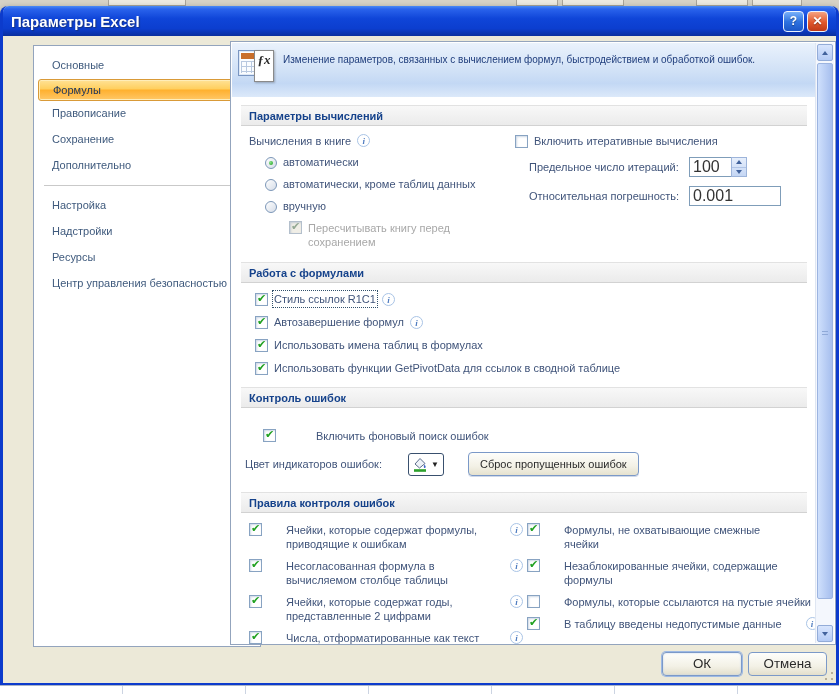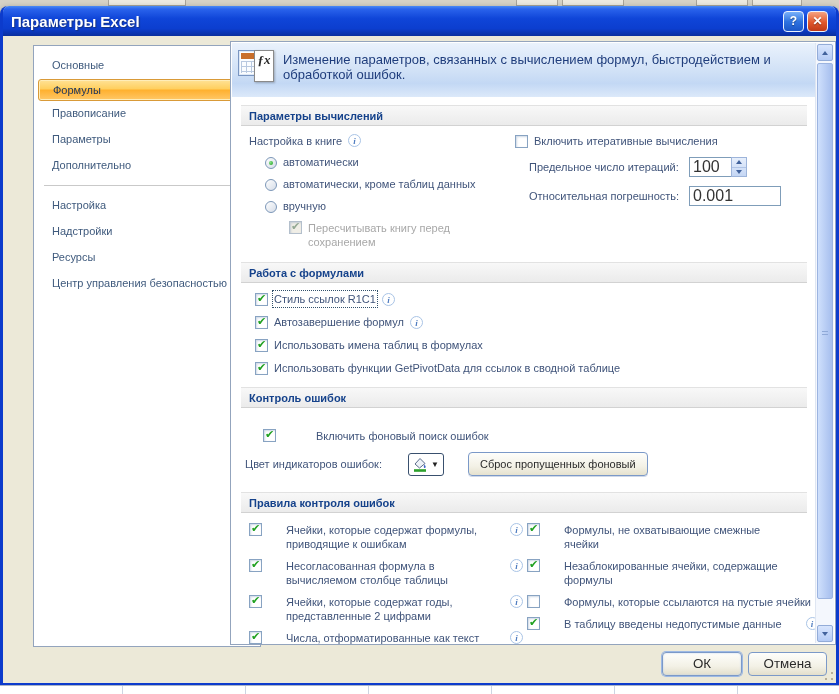--- a/index.html
+++ b/index.html
@@ -40,21 +40,21 @@
     box-shadow:inset 0 0 0 1px #ffedb8; }
   .side-divider { height:1px; background:#c9c9c9; margin:6px 10px 7px 10px; }
 
   
   .content { position:absolute; left:227px; top:5px; width:606px; height:604px; background:#fff;
     border:1px solid #93a4bd; overflow:hidden; }
   .scrollpane { padding:0 28px 0 10px; }
 
   .banner { height:54px; margin:1px 1px 0 1px; display:flex; gap:9px; padding:7px 4px 0 6px;
     background:linear-gradient(180deg,#eaf2fc 0%,#cfe0f6 55%,#c3d8f4 75%,#dce9fa 100%); }
-  .banner-text { color:#1f3d7c; font-size:13px; line-height:15px; width:505px; padding-top:2px; }
+  .banner-text { color:#1f3d7c; font-size:10px; line-height:15px; width:505px; padding-top:2px; }
 
   .fxicon { position:relative; width:36px; height:32px; flex:none; }
   .fxicon .calc { position:absolute; left:0; top:0; width:23px; height:26px; background:#fbfdff;
     border:1px solid #7a96c2; box-shadow:inset 0 0 0 1px #dfe9f6; }
   .fxicon .calc::before { content:""; position:absolute; left:2px; top:2px; right:2px; height:6px; background:#c96f2c; }
   .fxicon .calc::after { content:""; position:absolute; left:2px; top:10px; right:2px; bottom:2px;
     background:repeating-linear-gradient(90deg,#b9c9e0 0 1px,transparent 1px 5px),
                repeating-linear-gradient(180deg,#b9c9e0 0 1px,transparent 1px 5px); }
   .fxicon .fx { position:absolute; right:0; bottom:0; width:20px; height:32px; background:#fff; border:1px solid #8a8a8a;
     font-family:"Liberation Serif", serif; font-style:italic; font-weight:bold; font-size:13px; line-height:17px;
@@ -168,21 +168,21 @@
         <span class="tb-btn close">✕</span>
       </span>
     </div>
 
     <div class="dlg-body">
 
       <div class="sidebar">
         <div class="side-item">Основные</div>
         <div class="side-item selected">Формулы</div>
         <div class="side-item">Правописание</div>
-        <div class="side-item">Параметры</div>
+        <div class="side-item">Сохранение</div>
         <div class="side-item">Дополнительно</div>
         <div class="side-divider"></div>
         <div class="side-item">Настройка</div>
         <div class="side-item">Надстройки</div>
         <div class="side-item">Ресурсы</div>
         <div class="side-item">Центр управления безопасностью</div>
       </div>
 
       <div class="content">
         <div class="banner">
@@ -192,21 +192,21 @@
           </span>
           <span class="banner-text">Изменение параметров, связанных с вычислением формул, быстродействием и обработкой ошибок.</span>
         </div>
 
         <div class="scrollpane">
 
           <div class="sect-hdr">Параметры вычислений</div>
           <div class="calc-grid">
             <div class="calc-left">
               <div class="row head">
-                <span class="lbl">Настройка в книге</span>
+                <span class="lbl">Вычисления в книге</span>
                 <span class="info">i</span>
               </div>
               <div class="row radio-row">
                 <span class="radio selected"></span>
                 <span class="lbl">автоматически</span>
               </div>
               <div class="row radio-row">
                 <span class="radio"></span>
                 <span class="lbl">автоматически, кроме таблиц данных</span>
               </div>
@@ -273,21 +273,21 @@
           <div class="color-row">
             <span class="flabel">Цвет индикаторов ошибок:</span>
             <span class="color-dd">
               <svg width="18" height="17" viewBox="0 0 18 17">
                 <path d="M4 8 L9 2.5 L14 7.5 L8.5 12 Z" fill="#eef2f8" stroke="#5a6c8a" stroke-width="1"></path>
                 <path d="M13.5 8.5 q2.2 2.6 .4 3.4 q-2 .3 -.4 -3.4" fill="#3a66c8"></path>
                 <rect x="3" y="13.2" width="12" height="2.6" fill="#2ca02c"></rect>
               </svg>
               <span class="dd-arrow">▼</span>
             </span>
-            <button class="reset-btn">Сброс пропущенных фоновый</button>
+            <button class="reset-btn">Сброс пропущенных ошибок</button>
           </div>
 
           <div class="sect-hdr" style="margin-top:12px;">Правила контроля ошибок</div>
           <div class="rules-grid">
             <div class="rules-col-left">
               <div class="rule-row">
                 <span class="cb checked"></span>
                 <span class="rule-lbl">Ячейки, которые содержат формулы, приводящие к ошибкам</span>
                 <span class="info">i</span>
               </div>

